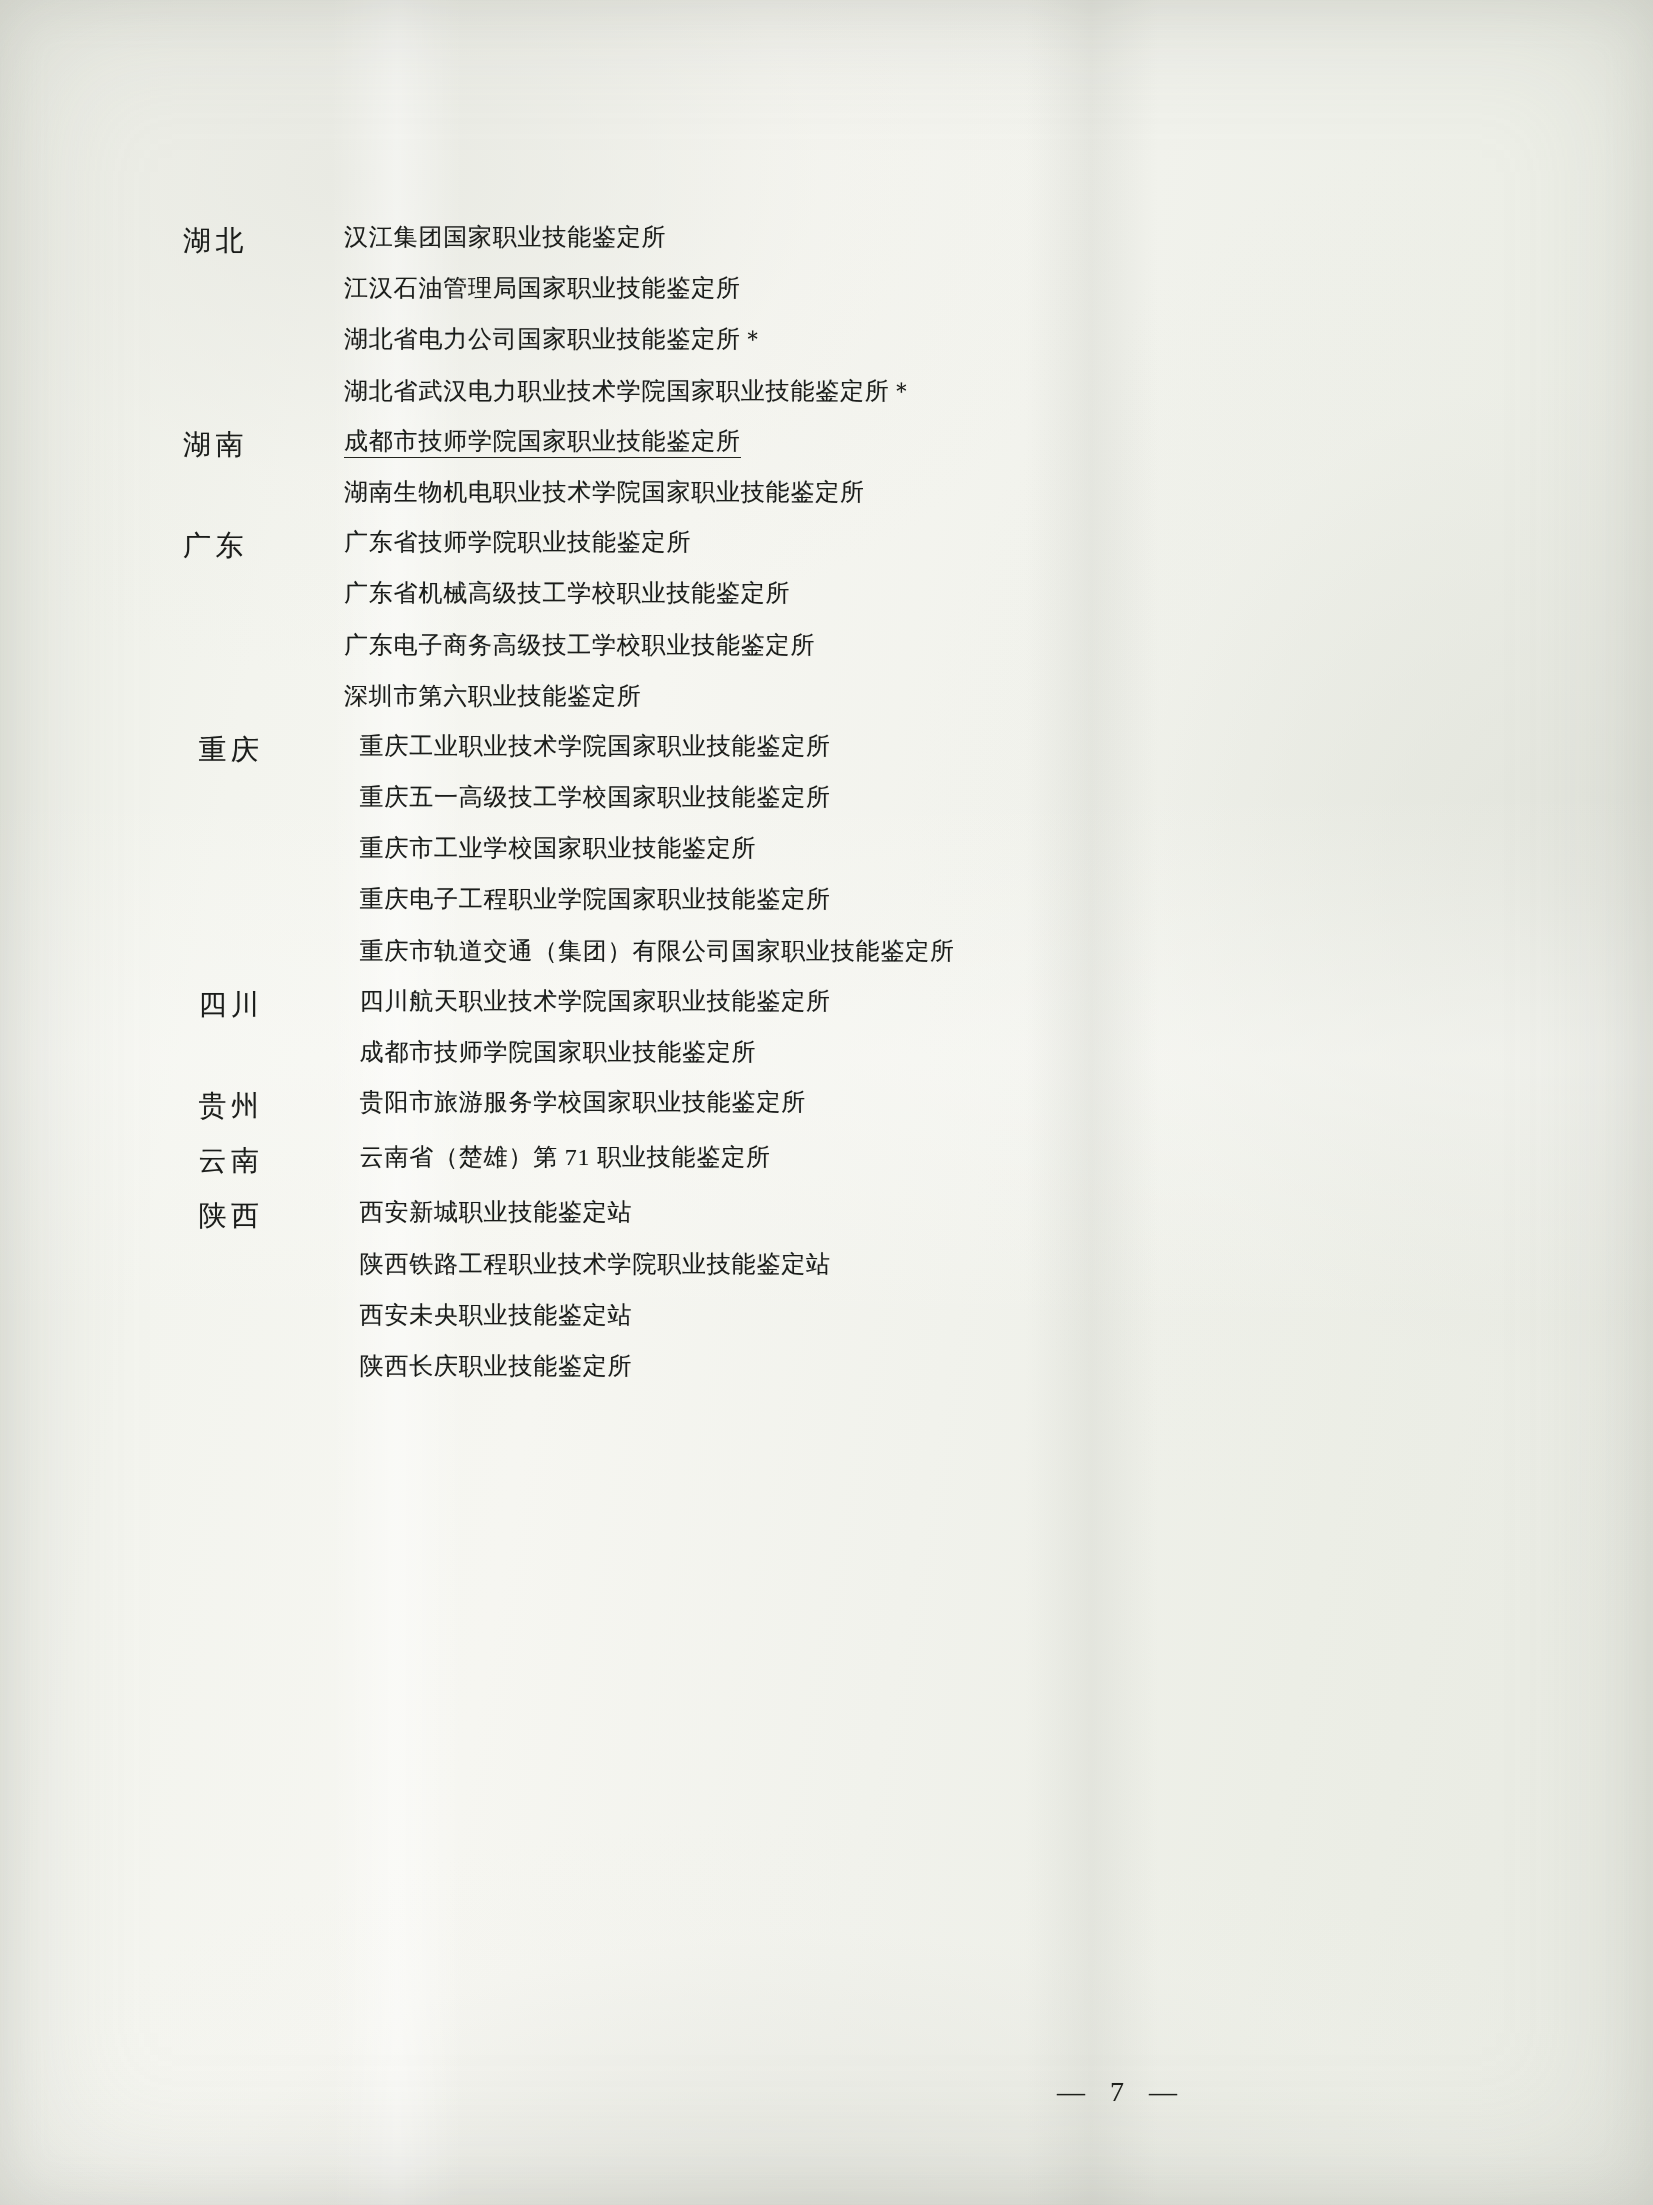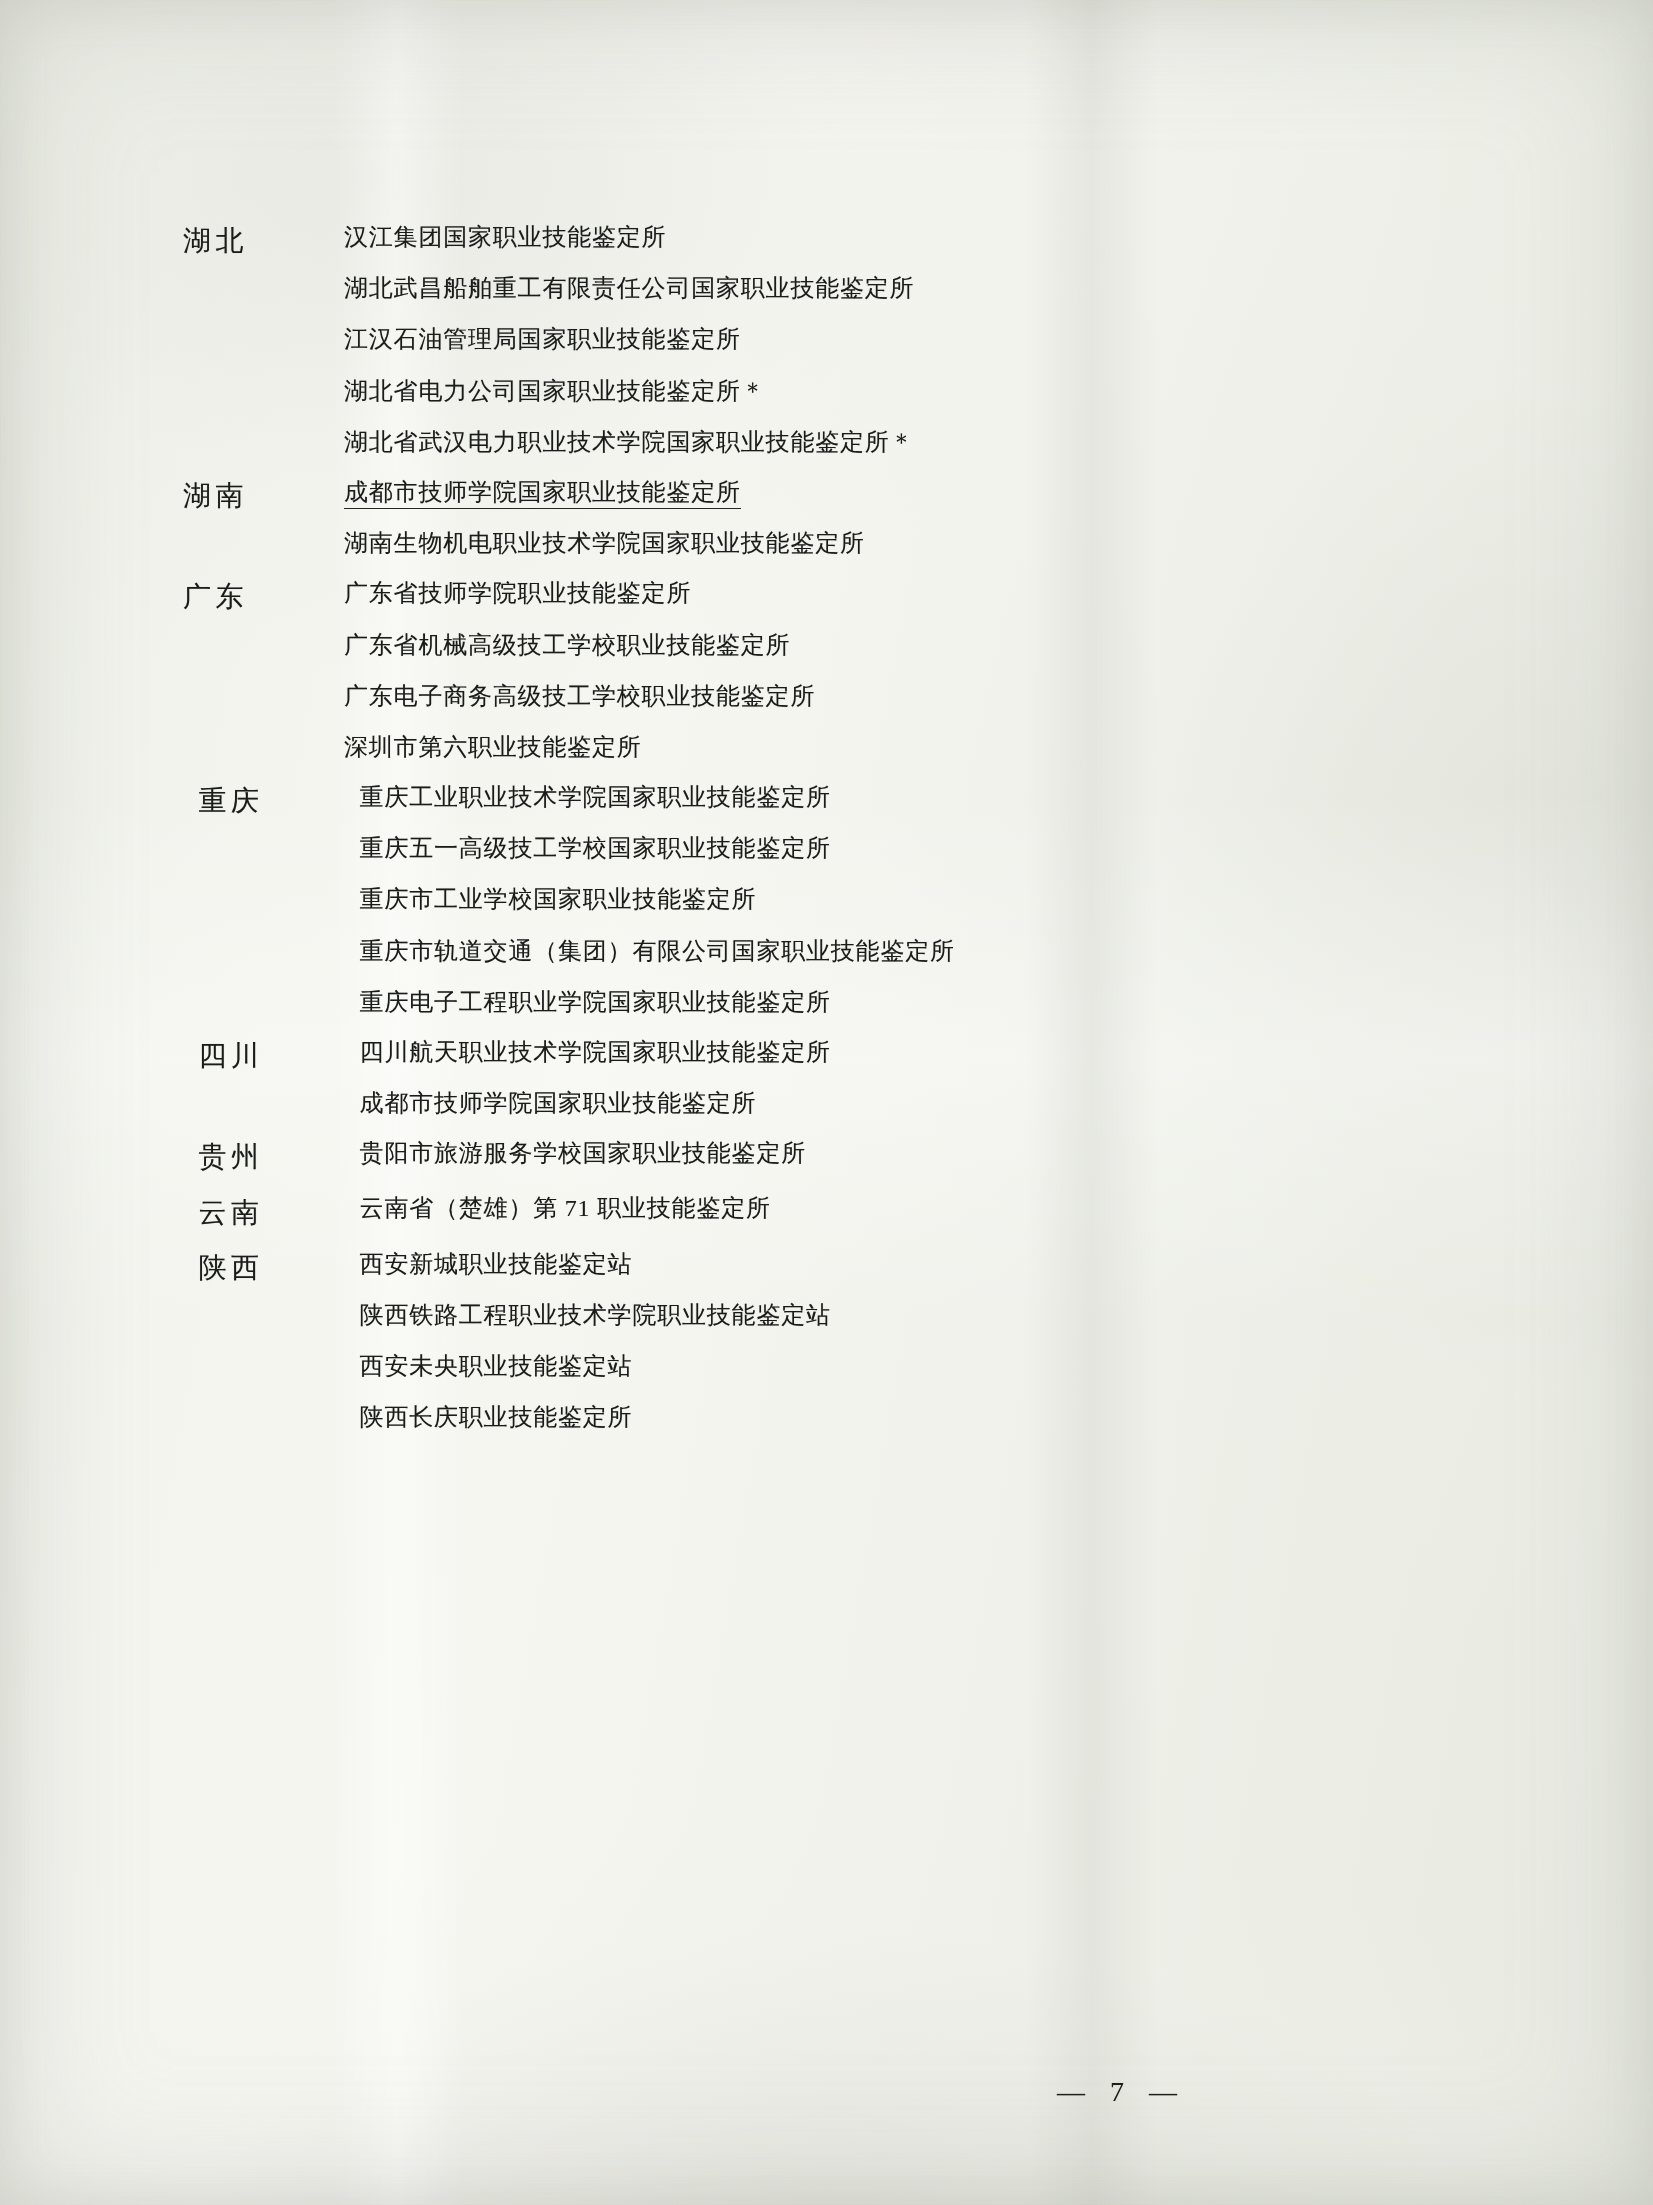--- a/index.html
+++ b/index.html
@@ -126,21 +126,20 @@
 <div id="page"></div>
 
 <div id="content">
 
   <div class="body-block">
 
     <div class="row">
       <div class="region">湖北</div>
       <div class="entries">
         <div class="entry">汉江集团国家职业技能鉴定所</div>
-        <div class="entry">湖北武昌船舶重工有限责任公司国家职业技能鉴定所</div>
         <div class="entry">江汉石油管理局国家职业技能鉴定所</div>
         <div class="entry">湖北省电力公司国家职业技能鉴定所＊</div>
         <div class="entry">湖北省武汉电力职业技术学院国家职业技能鉴定所＊</div>
       </div>
     </div>
 
     <div class="row">
       <div class="region">湖南</div>
       <div class="entries">
         <div class="entry underlined"><span class="ul">成都市技师学院国家职业技能鉴定所</span></div>
@@ -157,22 +156,22 @@
         <div class="entry">深圳市第六职业技能鉴定所</div>
       </div>
     </div>
 
     <div class="row">
       <div class="region indent">重庆</div>
       <div class="entries">
         <div class="entry">重庆工业职业技术学院国家职业技能鉴定所</div>
         <div class="entry">重庆五一高级技工学校国家职业技能鉴定所</div>
         <div class="entry">重庆市工业学校国家职业技能鉴定所</div>
+        <div class="entry">重庆电子工程职业学院国家职业技能鉴定所</div>
         <div class="entry">重庆市轨道交通（集团）有限公司国家职业技能鉴定所</div>
-        <div class="entry">重庆电子工程职业学院国家职业技能鉴定所</div>
       </div>
     </div>
 
     <div class="row">
       <div class="region indent">四川</div>
       <div class="entries">
         <div class="entry">四川航天职业技术学院国家职业技能鉴定所</div>
         <div class="entry">成都市技师学院国家职业技能鉴定所</div>
       </div>
     </div>

